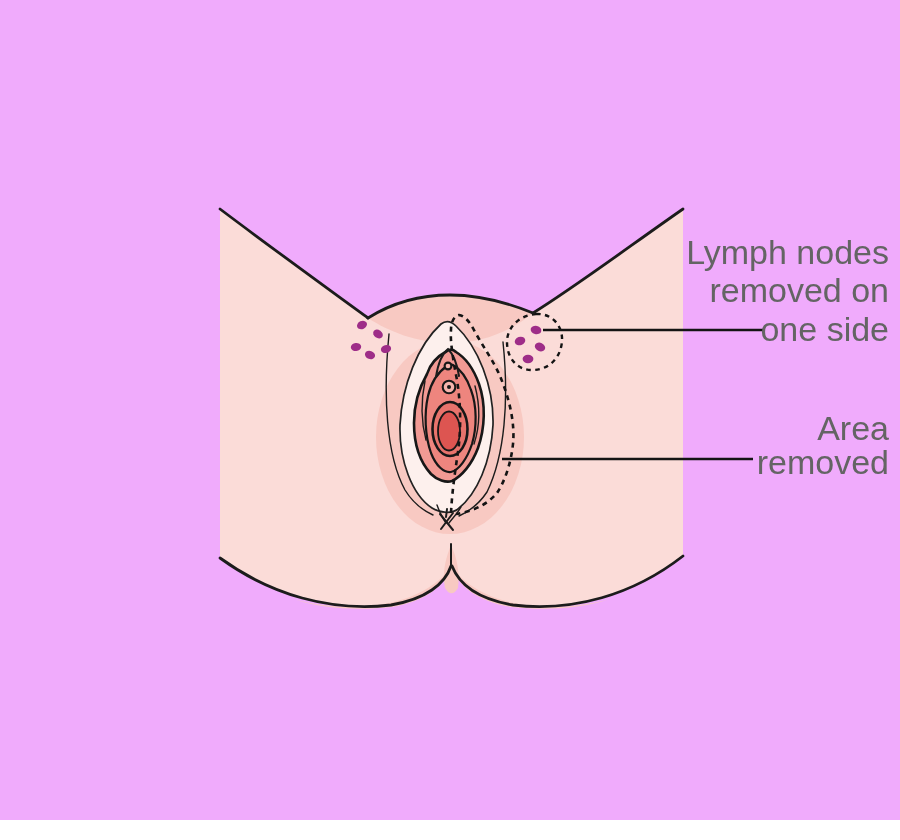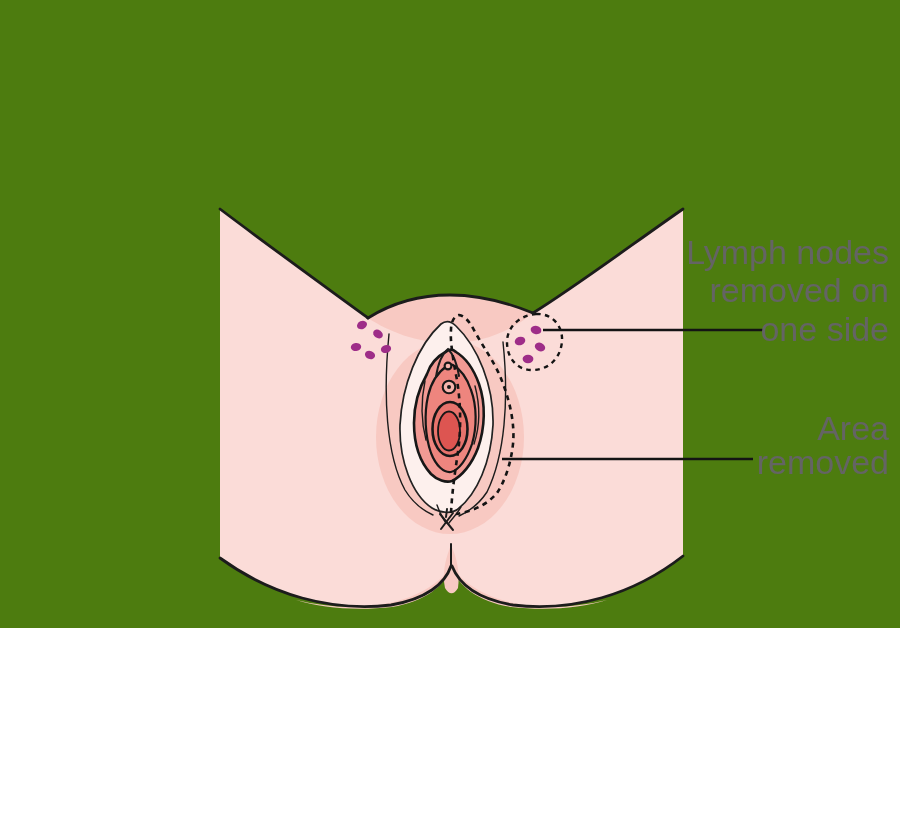--- a/index.html
+++ b/index.html
@@ -1,20 +1,20 @@
 <!DOCTYPE html>
 <html><head>
 <meta charset="utf-8">
 <style>
   html, body { margin: 0; padding: 0; background: #ffffff; }
   .stage {
     position: relative;
     width: 900px;
-    height: 628px;
-    background: #4d7c0f;
+    height: 820px;
+    background: #f0abfc;
     overflow: hidden;
     font-family: "Liberation Sans", sans-serif;
   }
   svg { display: block; }
 
   
   .outline       { fill: none; stroke: #1c1c1c; stroke-width: 2.8; stroke-linecap: round; }
   .thin-line     { fill: none; stroke: #1c1c1c; stroke-width: 1.4; stroke-linecap: round; }
   .detail-line   { fill: none; stroke: #1c1c1c; stroke-width: 2.0; stroke-linecap: round; }
   .dashed        { fill: none; stroke: #141414; stroke-width: 2.6; stroke-dasharray: 5 4.6; stroke-linecap: butt; }

